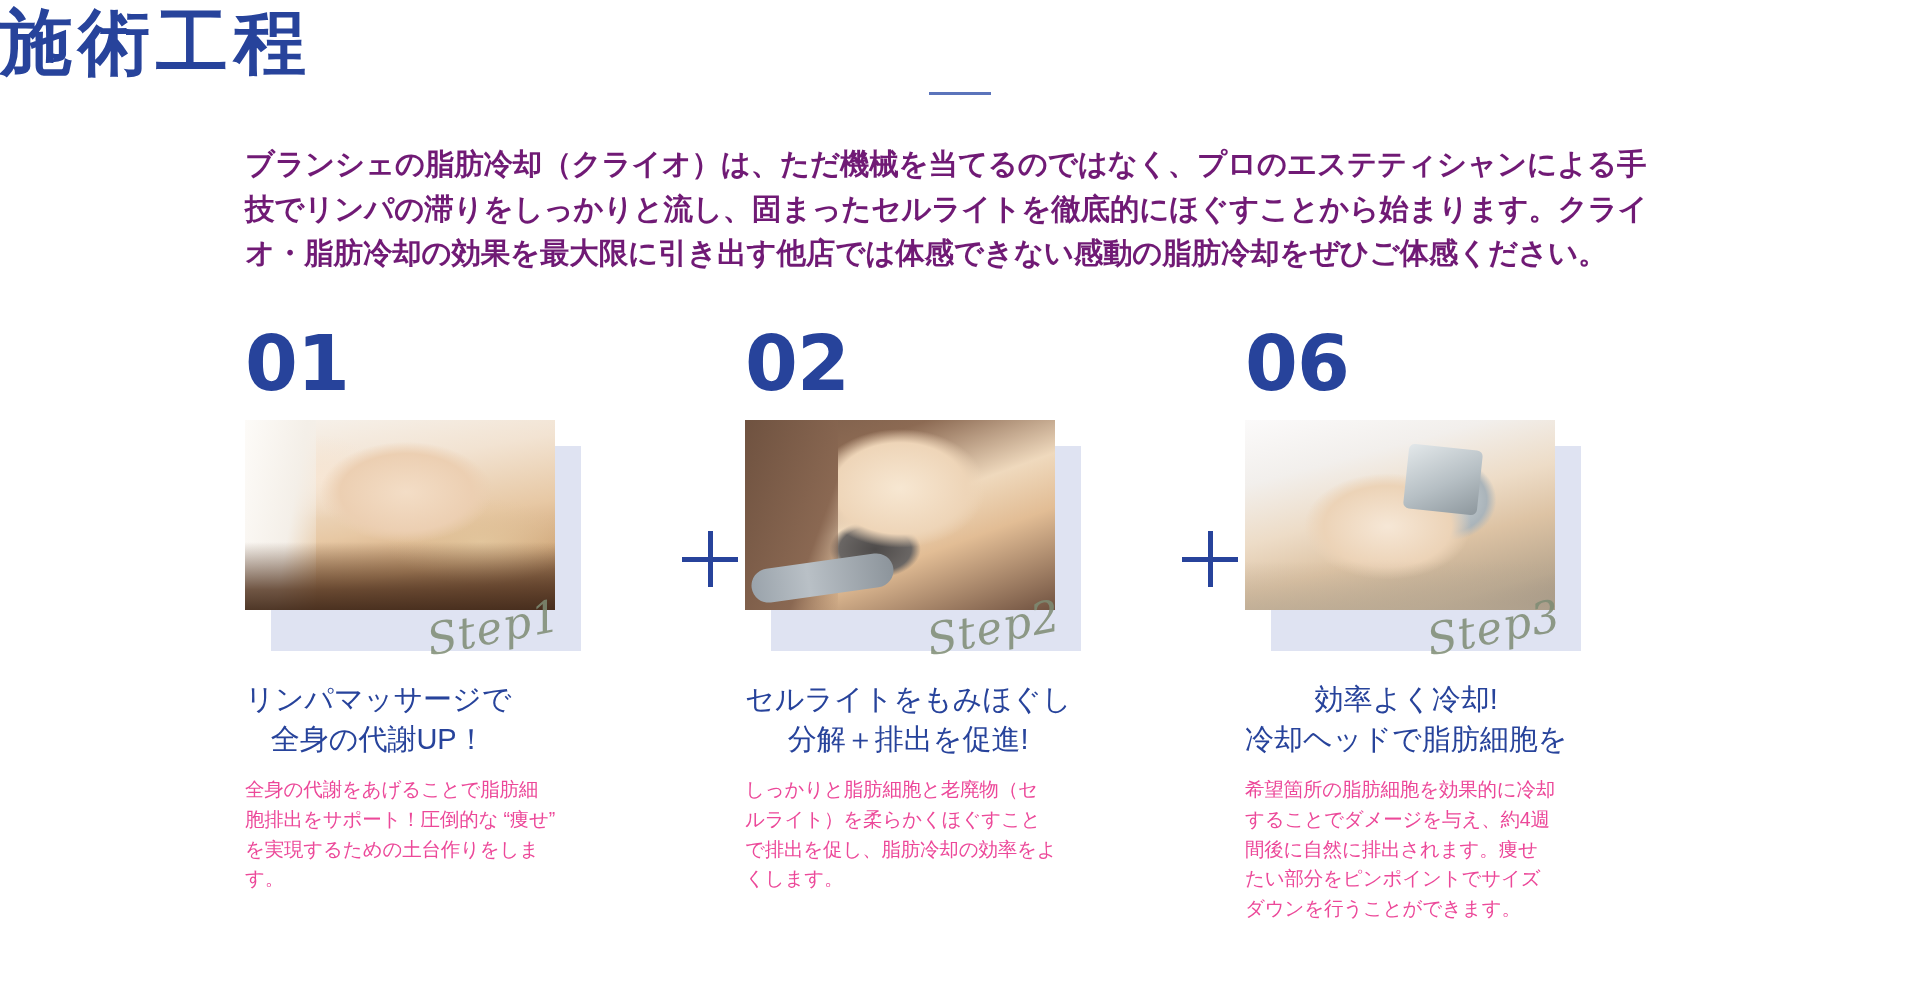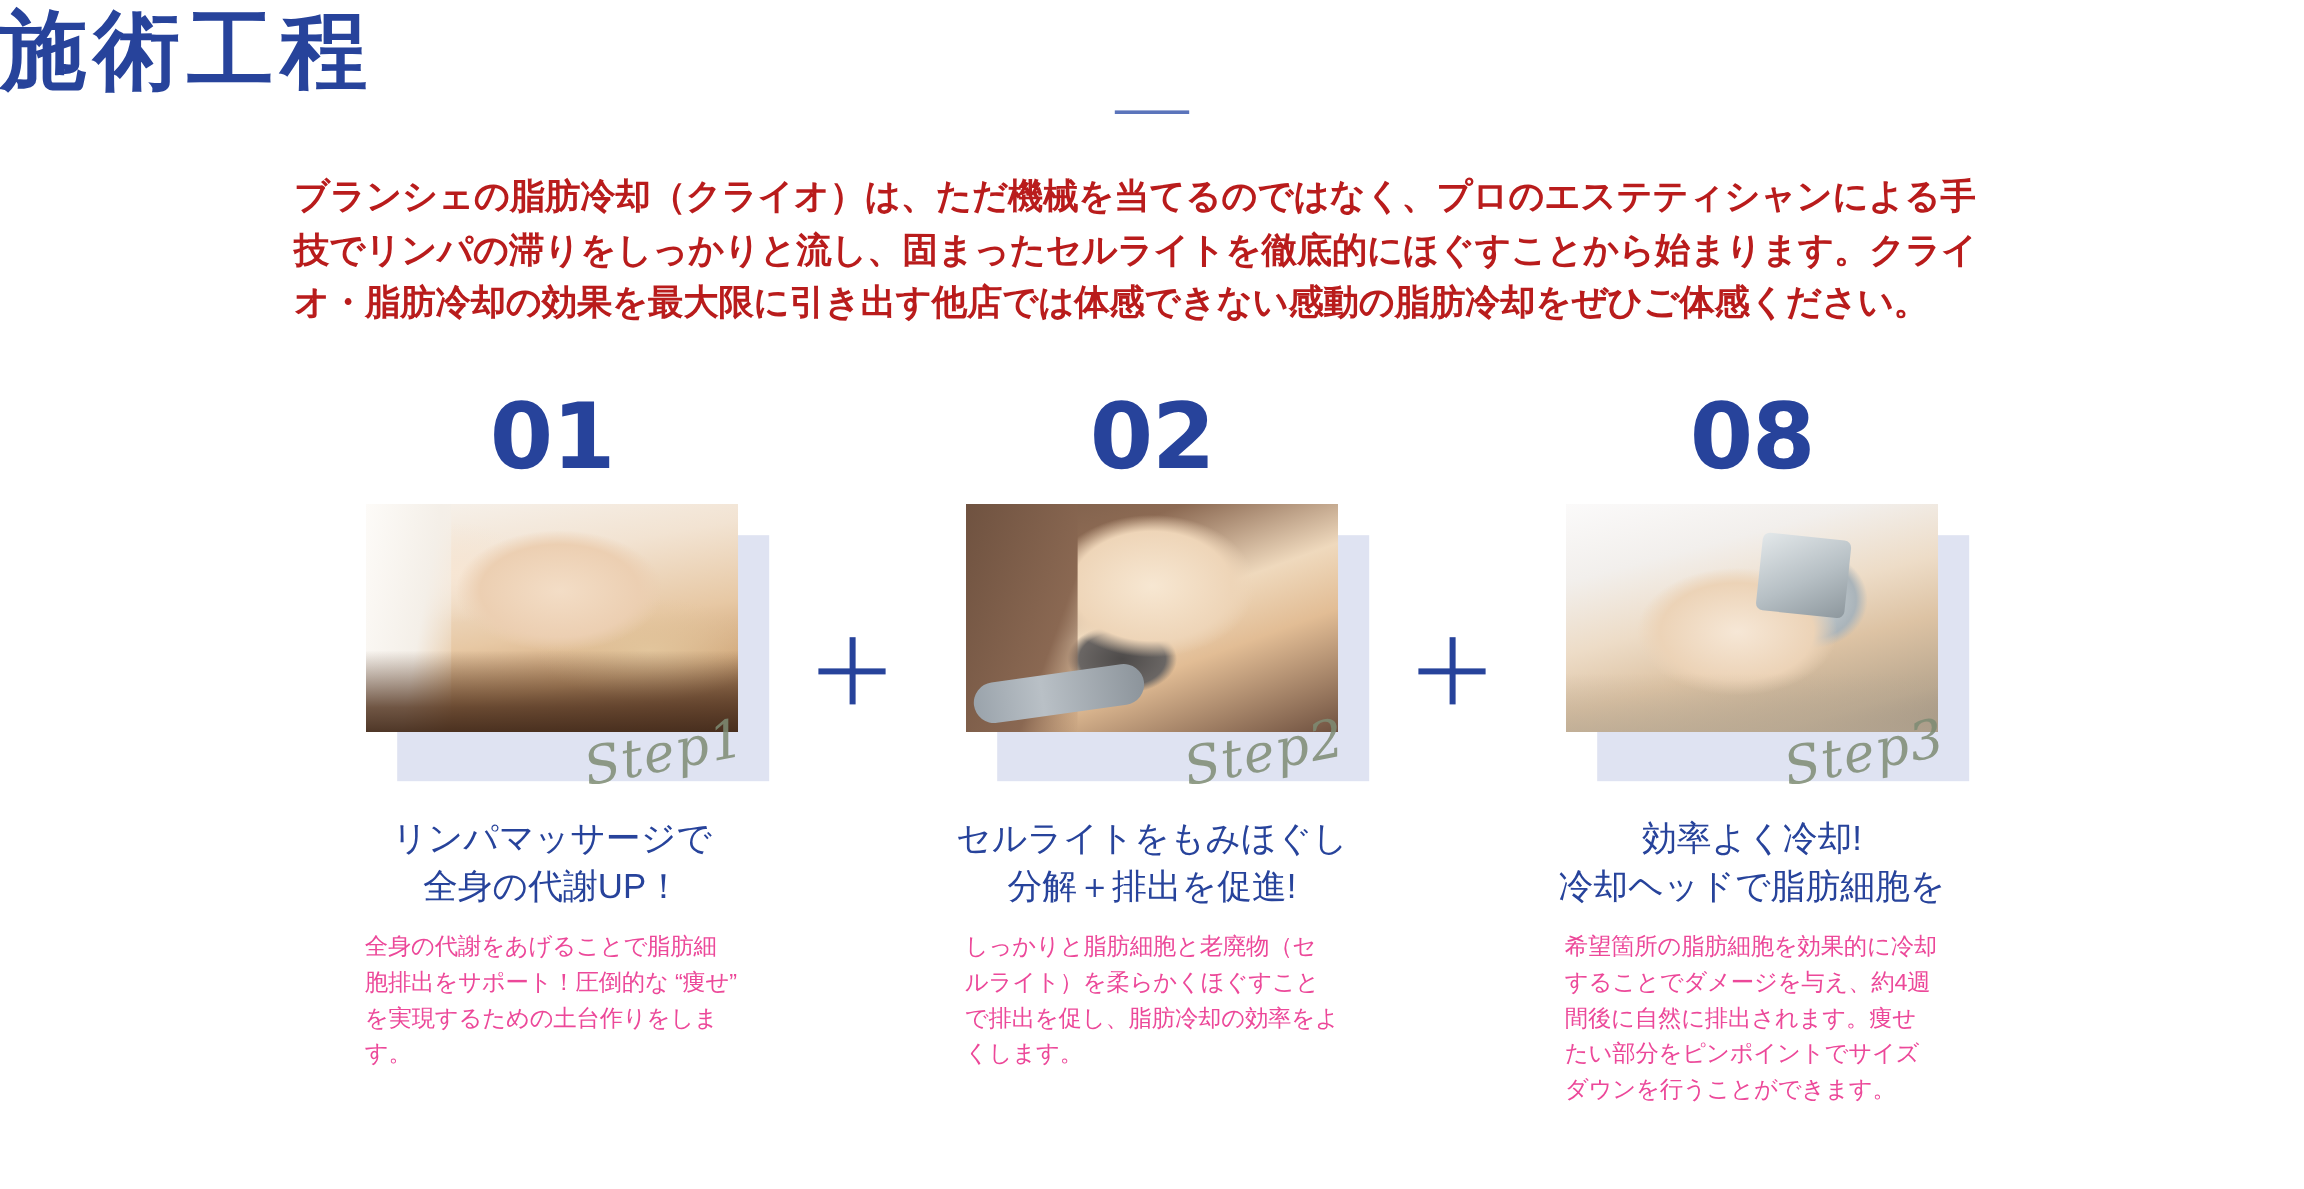--- a/index.html
+++ b/index.html
@@ -37,39 +37,39 @@
     margin: 10px auto 0;
   }
 
   
   .intro {
     width: 1430px;
     margin: 47px auto 0;
     font-size: 29.5px;
     line-height: 1.52;
     font-weight: 700;
-    color: #b91c1c;
+    color: #701a75;
     letter-spacing: -0.2px;
     text-align: left;
   }
 
   
   .steps {
     position: relative;
     width: 1430px;
     margin: 50px auto 0;
     display: flex;
     align-items: flex-start;
     justify-content: space-between;
   }
   .step {
     width: 430px;
     display: flex;
     flex-direction: column;
-    align-items: center;
+    align-items: flex-start;
     position: relative;
   }
   .step-number {
     font-size: 76px;
     line-height: 1;
     font-weight: 700;
     color: #27439b;
     letter-spacing: -1px;
     font-family: "DejaVu Sans", "Liberation Sans", sans-serif;
     margin-bottom: 18px;
@@ -273,21 +273,21 @@
     <div class="step-headline">
       <div>セルライトをもみほぐし</div>
       <div>分解＋排出を促進!</div>
     </div>
     <div class="step-body">しっかりと脂肪細胞と老廃物（セルライト）を柔らかくほぐすことで排出を促し、脂肪冷却の効率をよくします。</div>
   </div>
 
   <div class="plus"></div>
 
   <div class="step">
-    <div class="step-number">08</div>
+    <div class="step-number">06</div>
     <div class="photo-area">
       <div class="photo-shadow"></div>
       <div class="photo">
         <div class="photo-inner img-step3"></div>
       </div>
       <div class="step-script">Step3</div>
     </div>
     <div class="step-headline">
       <div>効率よく冷却!</div>
       <div>冷却ヘッドで脂肪細胞を</div>

